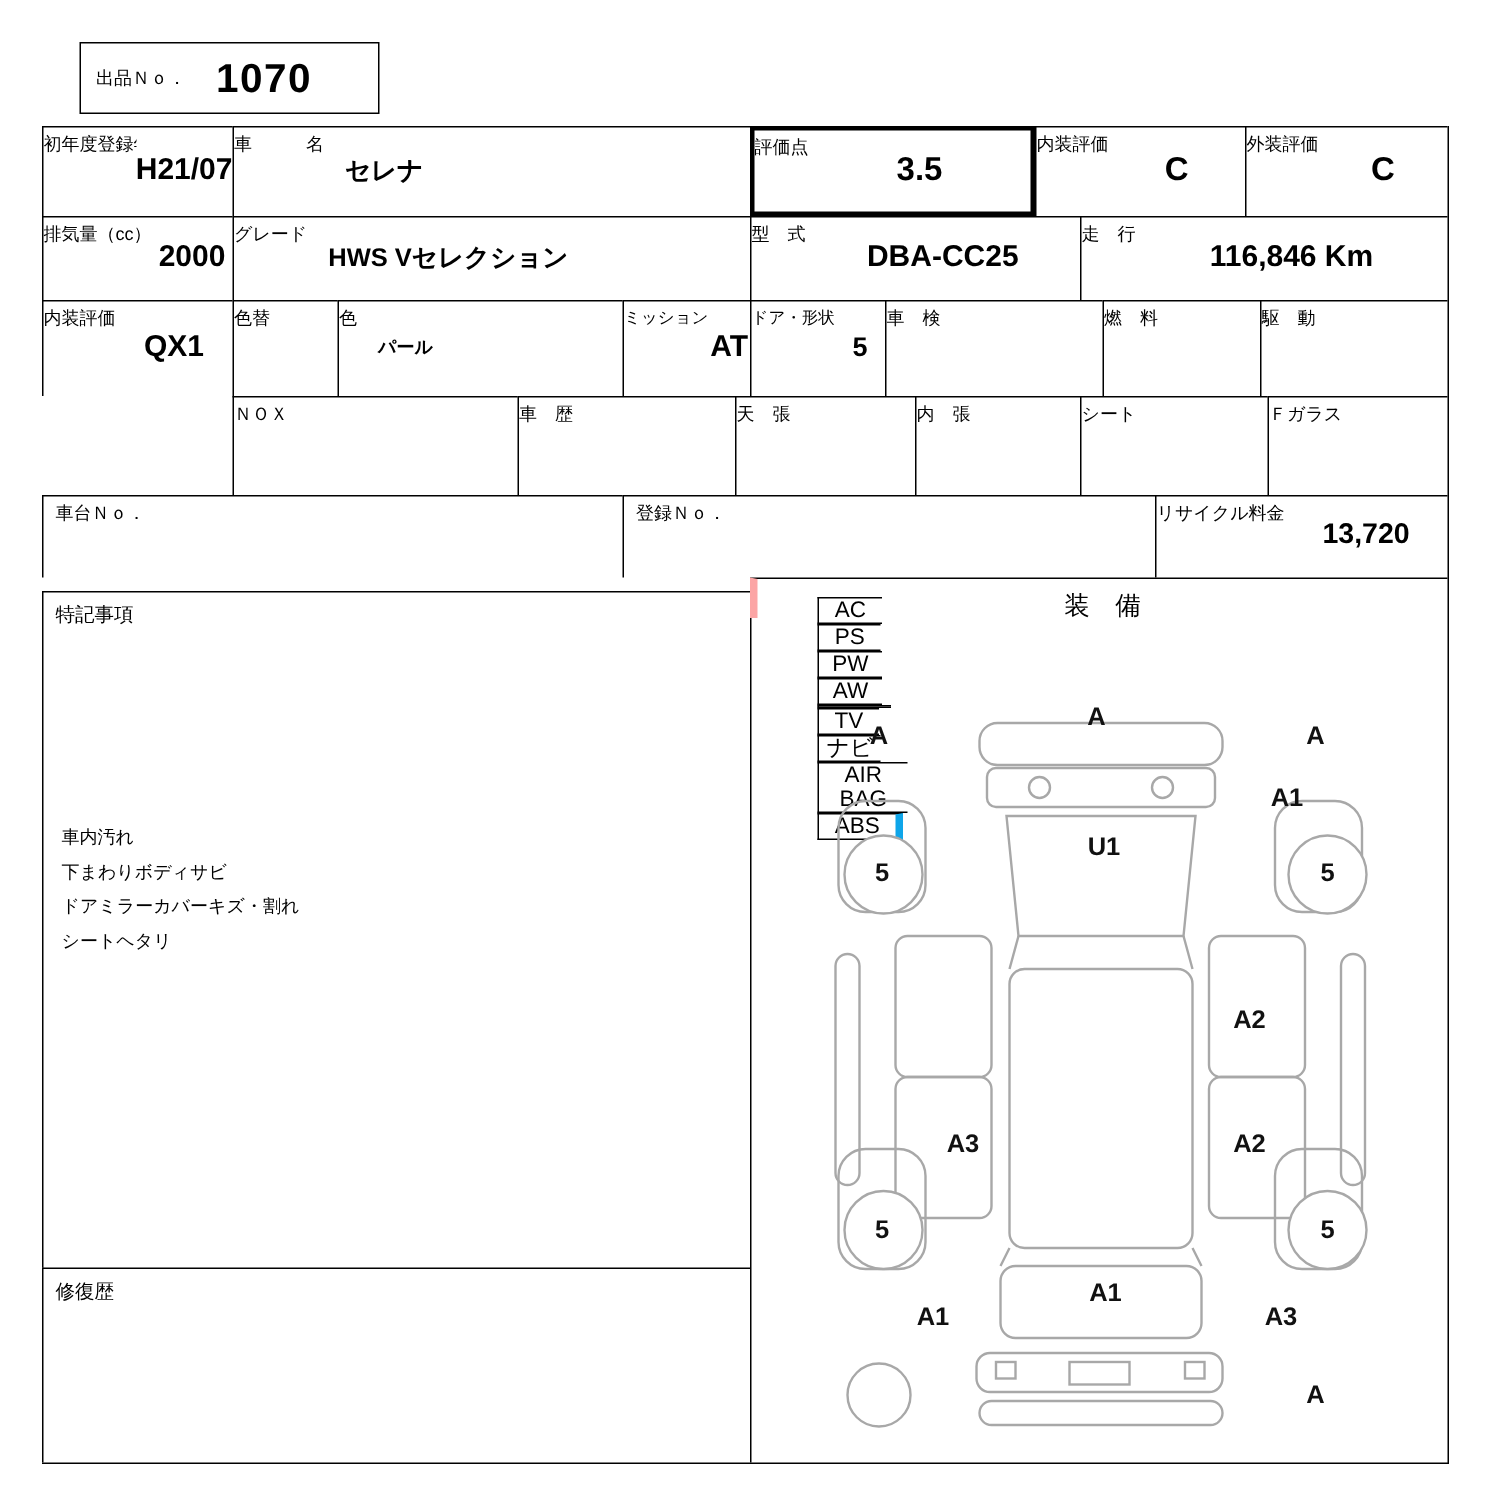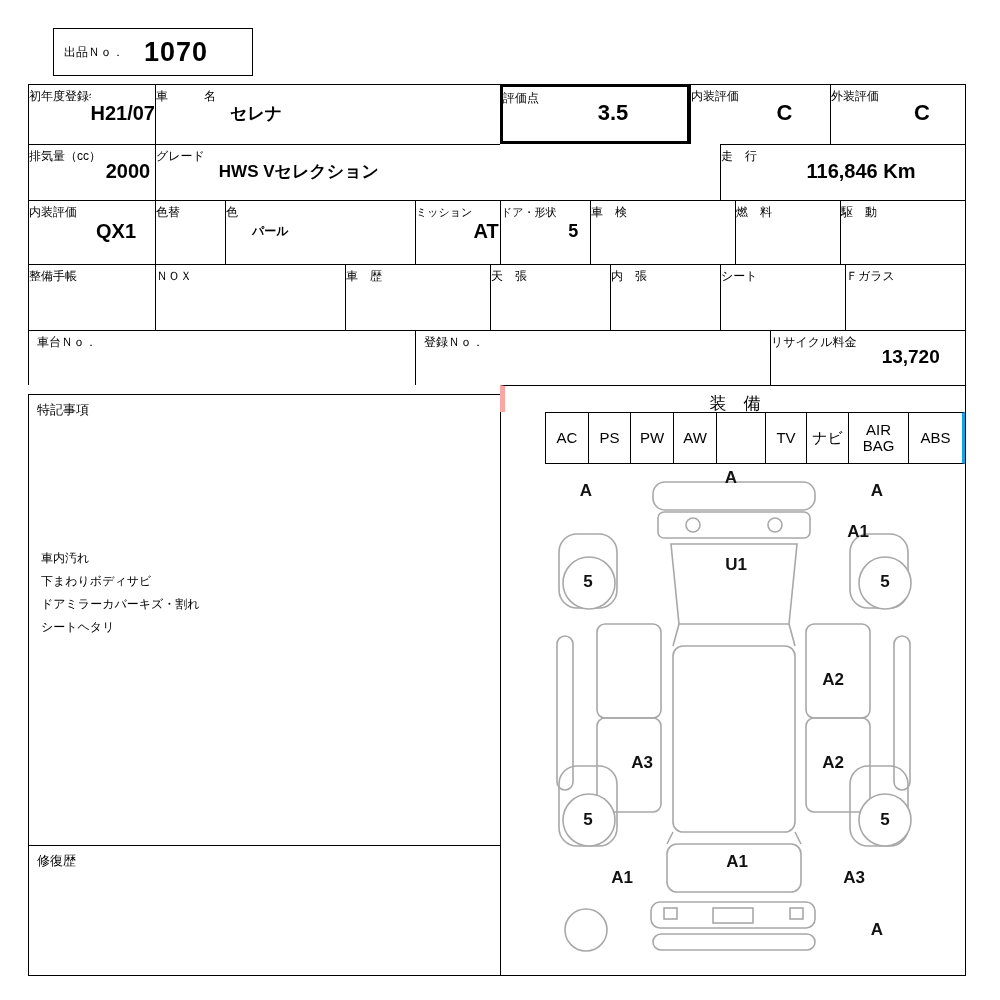--- a/index.html
+++ b/index.html
@@ -18,23 +18,23 @@
   .lbl.corner { text-align:left; padding-left:8px; }
   .val { flex:1; display:flex; align-items:center; justify-content:center; font-weight:bold; font-size:19px; padding-bottom:3px; }
   .val.left { justify-content:flex-start; padding-left:14px; }
   .v15{font-size:12px} .v17{font-size:17px} .v18{font-size:18px} .v20{font-size:20px} .v22{font-size:22px}
 
   .bigcell { position:absolute; border-left:1px solid #000; border-top:1px solid #000; background:#fff; }
   .bigbox-label { font-size:13px; padding:6px 0 0 8px; }
   .notes-text { padding:128px 0 0 12px; font-size:12px; line-height:23px; white-space:pre-line; }
 
   .eq-header { position:absolute; left:500px; top:385px; width:465px; height:27px; border-left:5px solid #fca5a5; border-top:1px solid #000; font-size:17px; text-align:center; padding-top:6px; }
-  .eq-row { position:absolute; left:545px; top:412px; width:420px; height:52px; display:flex; }
+  .eq-row { position:absolute; left:545px; top:398px; width:420px; height:42px; display:flex;flex-direction:column; }
   .eq-cell { border:1px solid #000; border-right:none; display:flex; align-items:center; justify-content:center; text-align:center; font-size:15px; line-height:16px; white-space:pre-line; flex:none; }
-  .eq-cell:last-child { border-right:3px solid #0ea5e9;text-align:right; }
+  .eq-cell:last-child { border-right:5px solid #0ea5e9;text-align:right; }
 
   .diagram { position:absolute; left:500px; top:412px; width:465px; height:563px; border-left:1px solid #000; }
   .car { position:absolute; left:0; top:44px; }
   .marker { position:absolute; transform:translate(-50%,-50%); font-size:17px; font-weight:600; color:#111; white-space:nowrap; }
 
   .edge { position:absolute; background:#000; }
 </style>
 </head>
 <body>
 
@@ -67,20 +67,24 @@
   </div>
 
   <div class="cell" style="left:28px;top:144px;width:127px;height:56px">
     <div class="lbl">排気量（cc）</div>
     <div class="val v20">2000</div>
   </div>
   <div class="cell" style="left:155px;top:144px;width:345px;height:56px">
     <div class="lbl">グレード</div>
     <div class="val v17 left">HWS Vセレクション</div>
   </div>
+  <div class="cell" style="left:500px;top:144px;width:220px;height:56px">
+    <div class="lbl">型　式</div>
+    <div class="val v20">DBA-CC25</div>
+  </div>
   <div class="cell" style="left:720px;top:144px;width:245px;height:56px">
     <div class="lbl">走　行</div>
     <div class="val v20">116,846 Km</div>
   </div>
 
   <div class="cell" style="left:28px;top:200px;width:127px;height:64px">
     <div class="lbl">内装評価</div>
     <div class="val v20">QX1</div>
   </div>
   <div class="cell" style="left:155px;top:200px;width:70px;height:64px">
@@ -105,24 +109,20 @@
   </div>
   <div class="cell" style="left:735px;top:200px;width:105px;height:64px">
     <div class="lbl">燃　料</div>
     <div class="val"></div>
   </div>
   <div class="cell" style="left:840px;top:200px;width:125px;height:64px">
     <div class="lbl">駆　動</div>
     <div class="val"></div>
   </div>
 
-  <div class="cell" style="left:28px;top:264px;width:127px;height:66px">
-    <div class="lbl">整備手帳</div>
-    <div class="val"></div>
-  </div>
   <div class="cell" style="left:155px;top:264px;width:190px;height:66px">
     <div class="lbl">ＮＯＸ</div>
     <div class="val"></div>
   </div>
   <div class="cell" style="left:345px;top:264px;width:145px;height:66px">
     <div class="lbl">車　歴</div>
     <div class="val"></div>
   </div>
   <div class="cell" style="left:490px;top:264px;width:120px;height:66px">
     <div class="lbl">天　張</div>

